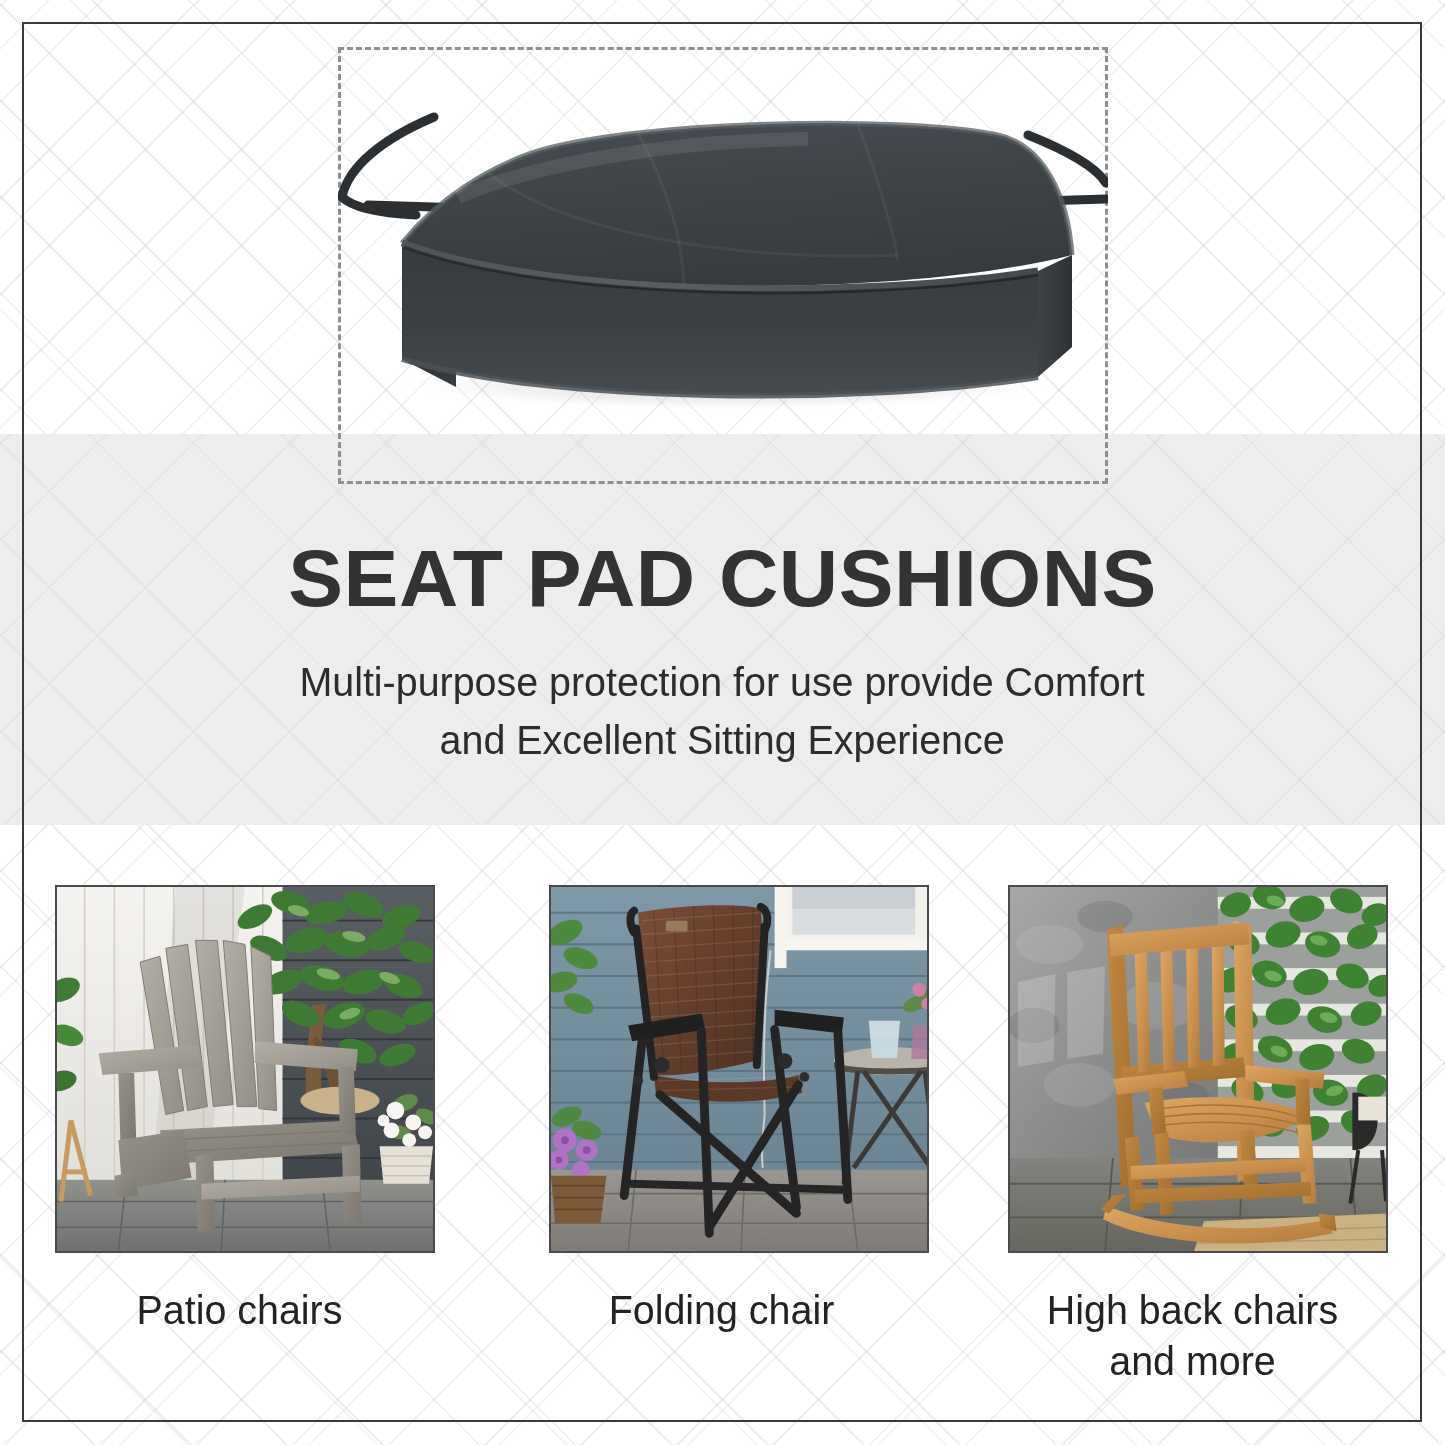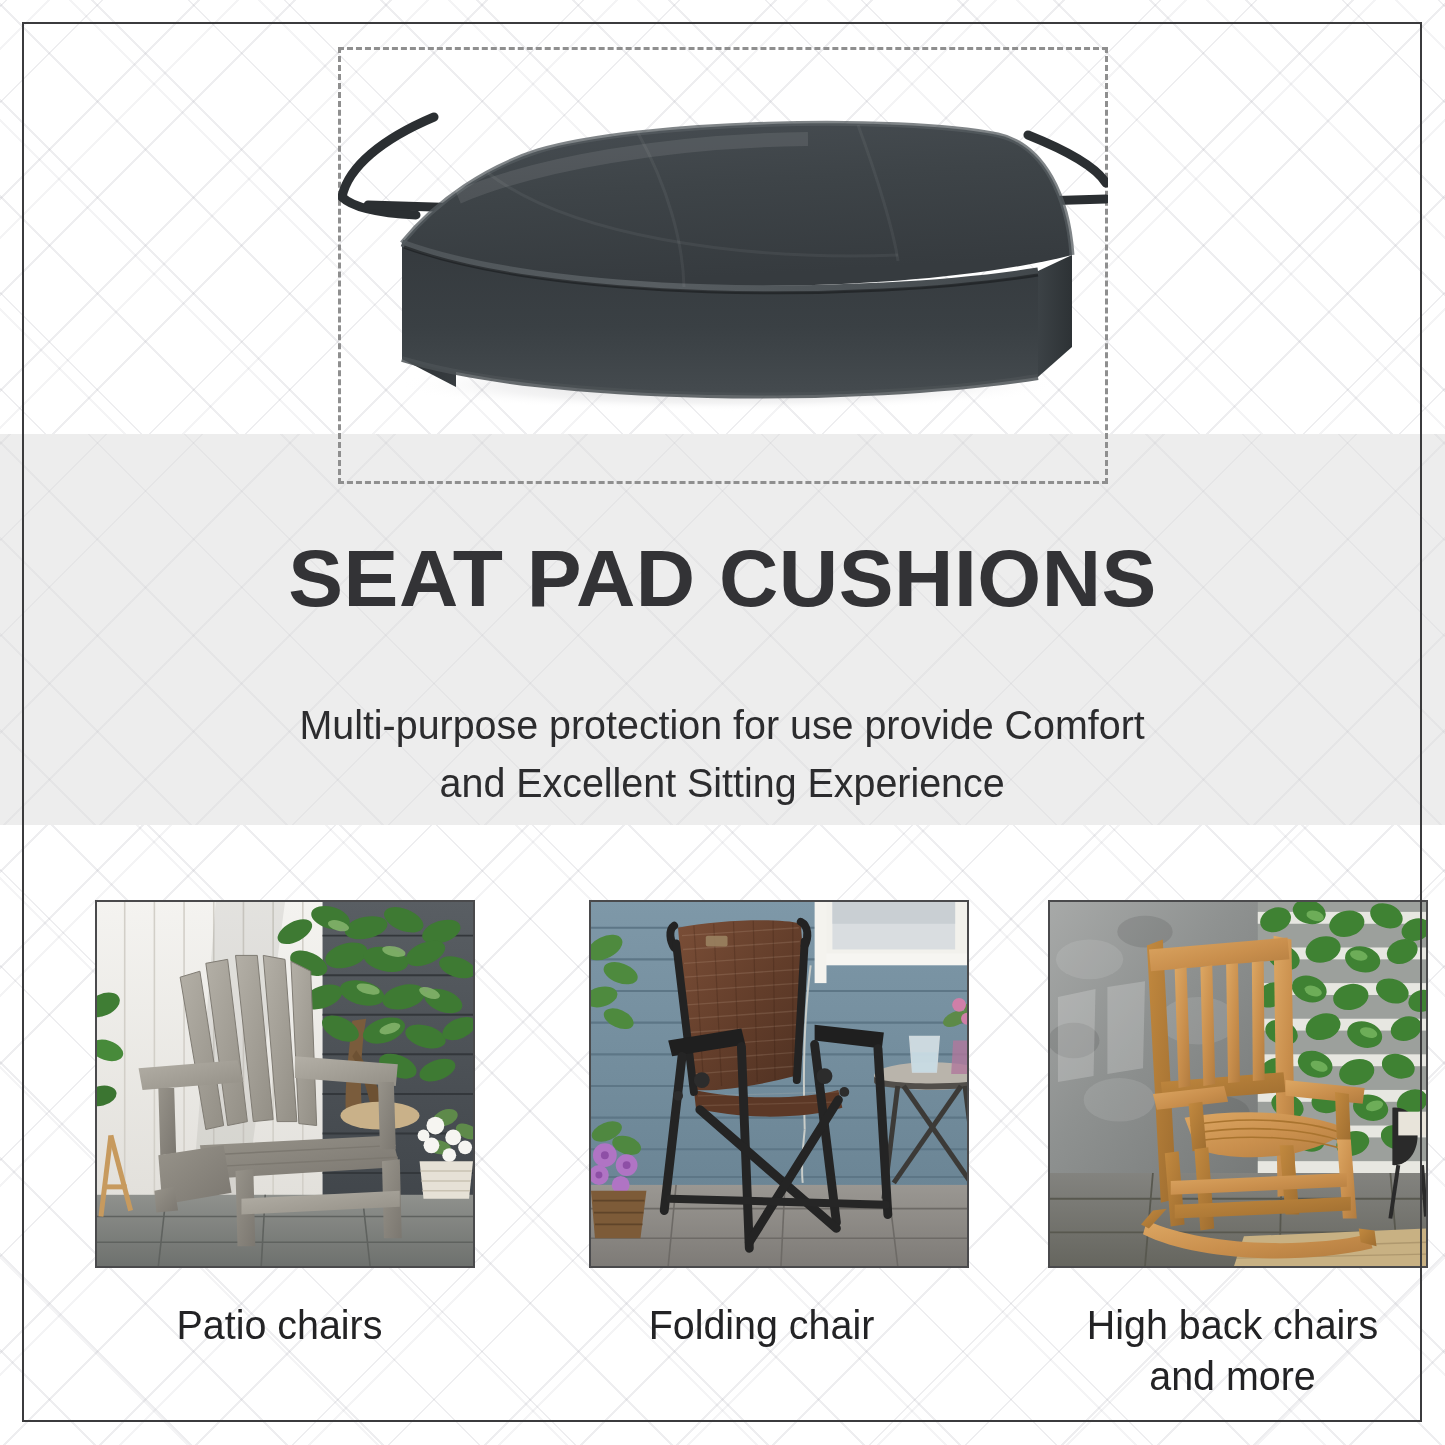--- a/index.html
+++ b/index.html
@@ -125,21 +125,20 @@
     left: 0;
     top: 434px;
     width: 1445px;
     height: 391px;
     z-index: 4;
     display: flex;
     flex-direction: column;
     align-items: center;
     justify-content: flex-start;
     padding-top: 105px;
-    gap: 43px;
   }
 
   .headline {
     font-family: "Liberation Sans", sans-serif;
     font-weight: bold;
     font-size: 79px;
     line-height: 1.0;
     letter-spacing: 0.5px;
     color: #333336;
     transform: scaleX(1.04);
@@ -165,23 +164,22 @@
     position: absolute;
     left: 0;
     top: 885px;
     width: 1445px;
     height: 560px;
     z-index: 3;
   }
 
   .photo-cell {
     position: absolute;
-    top: 15px;
+    top: 0;
     width: 369px;
-    margin-left: 40px;
   }
   .photo-cell.c1 { left: 55px; }
   .photo-cell.c2 { left: 525px; padding-left: 24px; }
   .photo-cell.c3 { left: 1008px; }
 
   .photo-frame {
     position: relative;
     width: 380px;
     height: 368px;
     border: 2px solid #4a4a4c;

